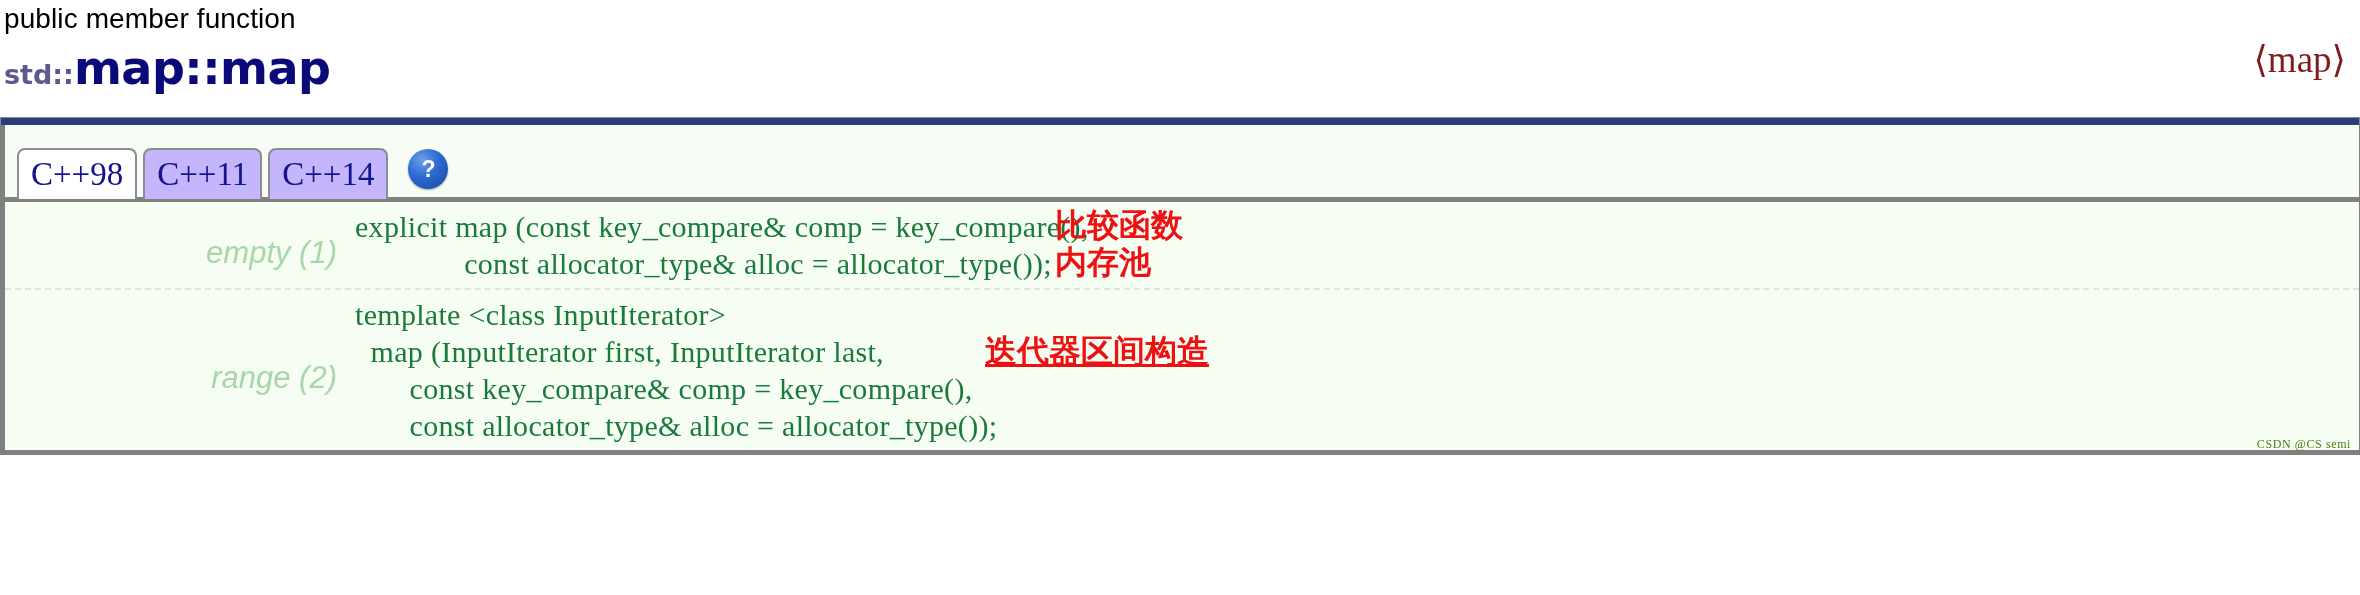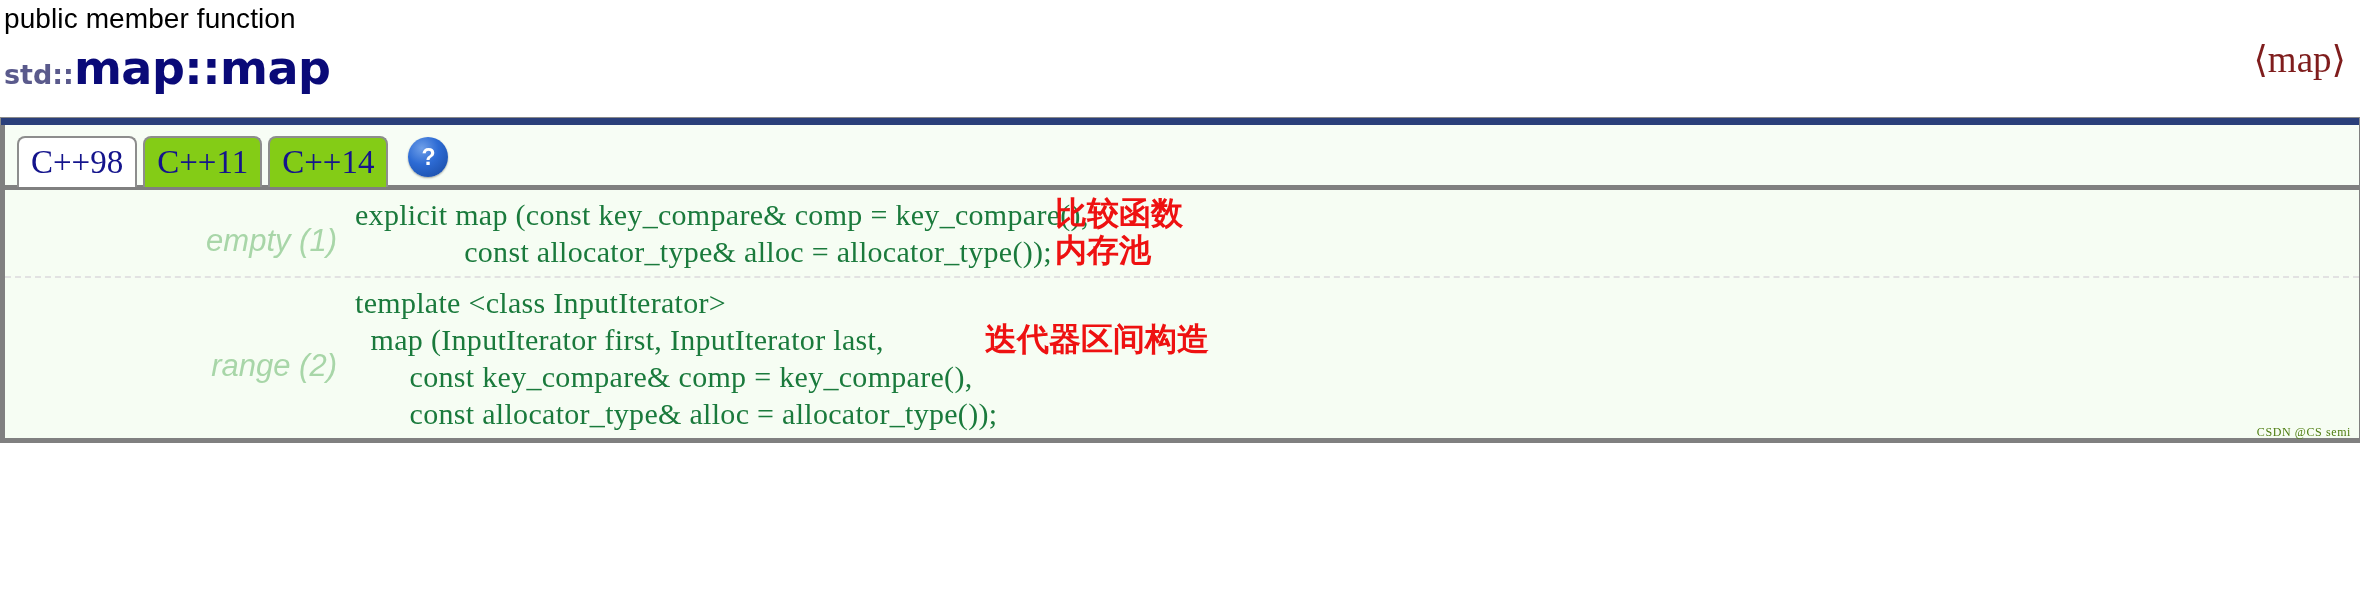--- a/index.html
+++ b/index.html
@@ -61,21 +61,21 @@
   .topbar {
     margin-top: 10px;
     height: 7px;
     background: #2a3f7a;
     border-left: 1px solid #8a8a8a;
     border-right: 1px solid #8a8a8a;
     border-top: 1px solid #8a8a8a;
   }
   .tabwrap {
     position: relative;
-    height: 60px;
+    height: 72px;
     background: #f7fdf5;
     border-left: 5px solid #808080;
     border-right: 1px solid #808080;
     box-sizing: border-box;
   }
   .tabs {
     display: flex;
     align-items: flex-end;
     height: 100%;
     padding-left: 12px;
@@ -83,21 +83,21 @@
   }
   .tab {
     font-family: "Liberation Serif", serif;
     font-size: 33px;
     color: #14148c;
     padding: 2px 12px 5px 12px;
     margin-right: 6px;
     border: 2px solid #8d8d8d;
     border-bottom: none;
     border-radius: 8px 8px 0 0;
-    background: #84cc16;
+    background: #c4b5fd;
     line-height: 44px;
     height: 51px;
     box-sizing: border-box;
     position: relative;
     top: 2px;
     cursor: pointer;
   }
   .tab.active {
     background: #ffffff;
     top: 2px;
@@ -182,21 +182,21 @@
   }
   .annot.inline {
     position: static;
     display: inline;
     margin-left: 4px;
   }
 
   
   .a-comp  { left: 700px; top: -4px; }
   .a-pool  { left: 700px; top: 33px; }
-  .a-range { left: 630px; top: 34px; }
+  .a-range { left: 630px; top: 34px; text-decoration: underline; }
 
   .watermark {
     position: absolute;
     right: 8px;
     bottom: -2px;
     font-family: Liberation Serif, serif;
     font-size: 12px;
     color: #4d7c0f;
     letter-spacing: 0.6px;
     user-select: none;

